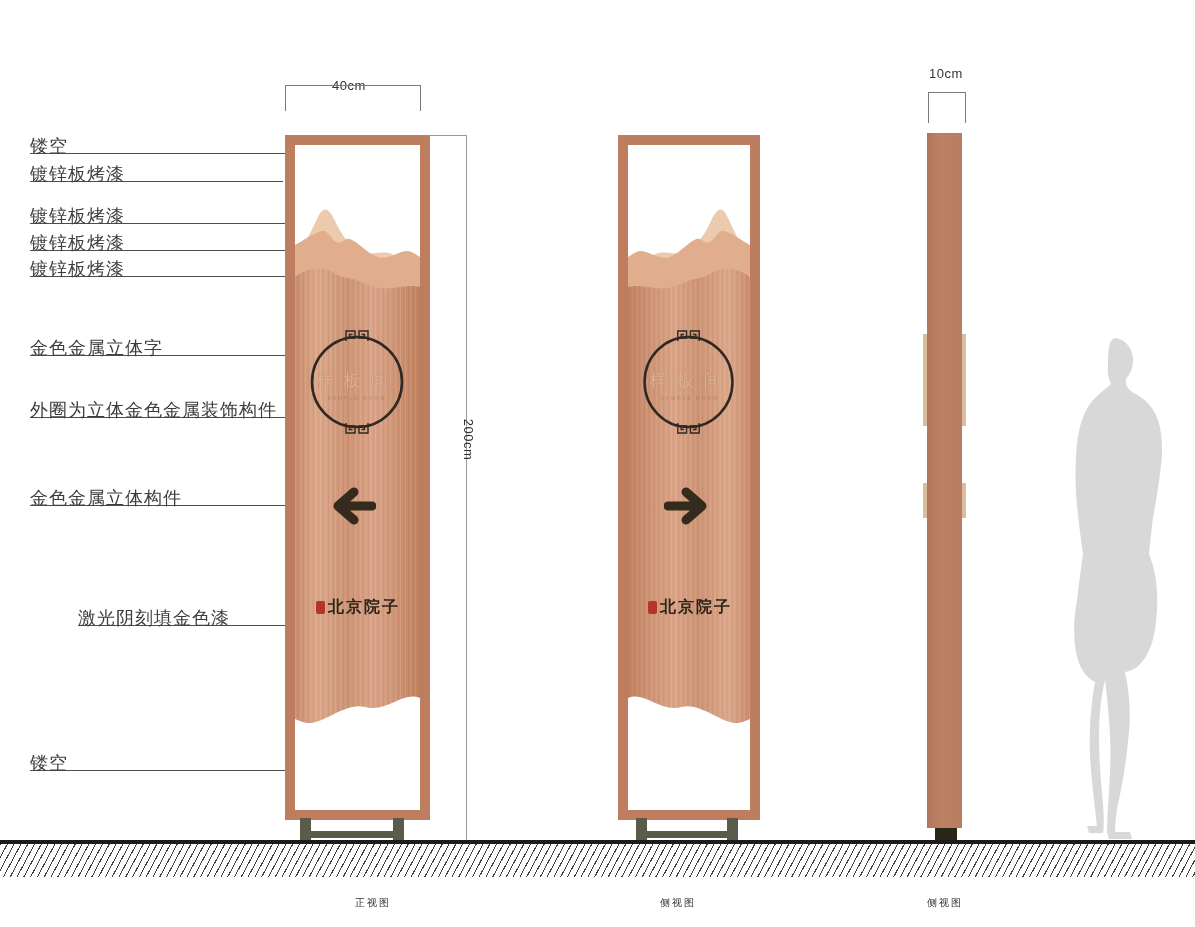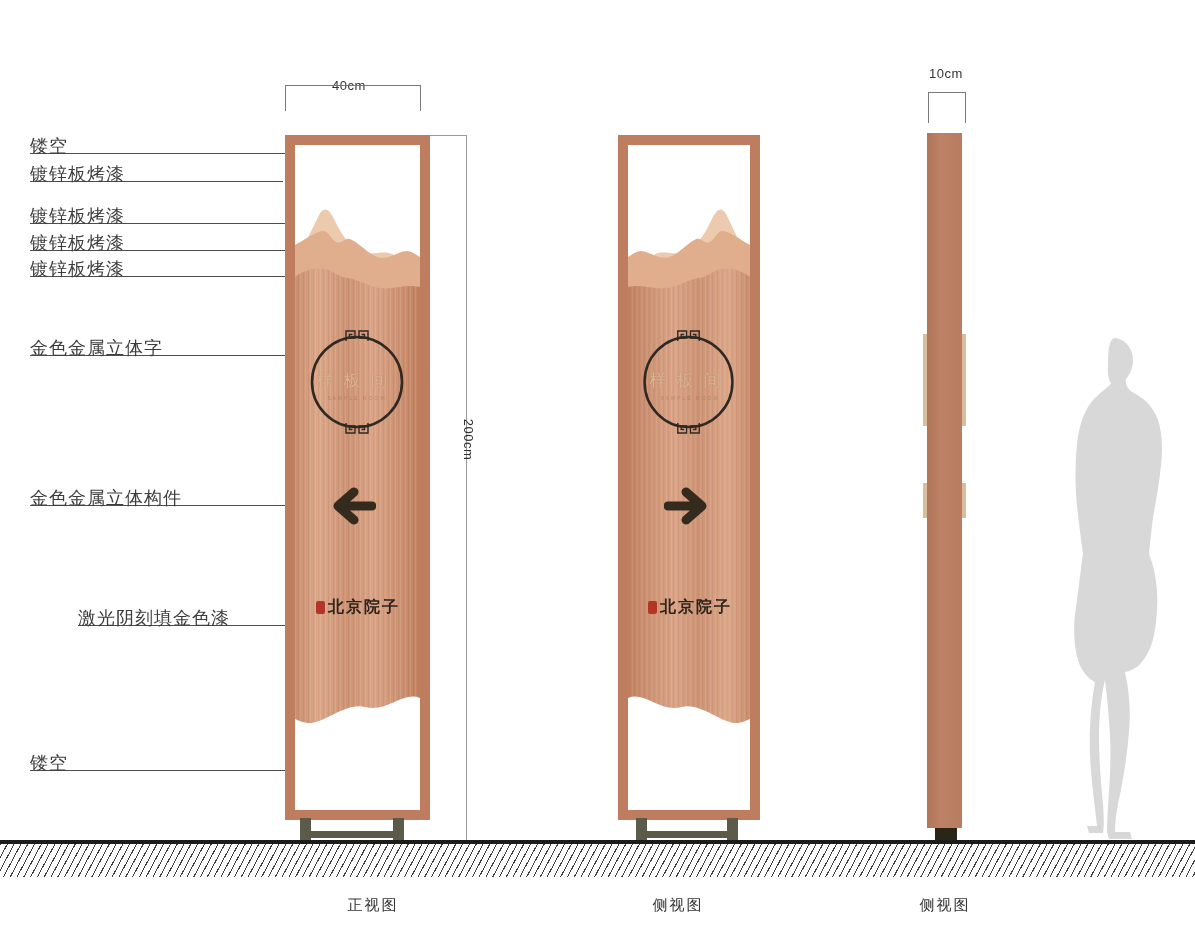--- a/index.html
+++ b/index.html
@@ -49,34 +49,35 @@
   .profile-column{position:absolute;left:927px;top:133px;width:35px;height:695px;
     background:linear-gradient(90deg,#b0755a,#bd8166 40%,#b87c61);}
   .profile-foot{position:absolute;left:935px;top:828px;width:22px;height:14px;background:#2b2517;}
   
   .ground-line{position:absolute;left:0;top:840px;width:1195px;height:4px;background:#1c1c1c;}
   .ground-hatch{
     position:absolute;left:0;top:844px;width:1195px;height:33px;
     background:repeating-linear-gradient(118deg,#3f3f3f 0 1px,transparent 1px 6px);
   }
   
-  .view-label{position:absolute;top:896px;width:70px;text-align:center;font-size:15px;color:#333;letter-spacing:2px;}
+  .view-label{position:absolute;top:896px;width:70px;text-align:center;font-size:10px;color:#333;letter-spacing:2px;}
   .silhouette{position:absolute;left:1033px;top:336px;}
 </style>
 </head>
 <body>
 
 <div id="canvas">
 
   <div class="callout" style="top:134px;width:275px;"><span>镂空</span></div>
   <div class="callout" style="top:162px;width:253px;"><span>镀锌板烤漆</span></div>
   <div class="callout" style="top:204px;width:292px;"><span>镀锌板烤漆</span></div>
   <div class="callout" style="top:231px;width:280px;"><span>镀锌板烤漆</span></div>
   <div class="callout" style="top:257px;width:258px;"><span>镀锌板烤漆</span></div>
   <div class="callout" style="top:336px;width:300px;"><span>金色金属立体字</span></div>
+  <div class="callout" style="top:398px;width:285px;"><span>外圈为立体金色金属装饰构件</span></div>
   <div class="callout" style="top:486px;width:300px;"><span>金色金属立体构件</span></div>
   <div class="callout" style="top:606px;width:260px;margin-left:48px;"><span>激光阴刻填金色漆</span></div>
   <div class="callout" style="top:751px;width:268px;"><span>镂空</span></div>
 
   <div class="dim-text" style="left:332px;top:58px;margin-top:20px;">40cm</div>
   <div class="dim-bracket-down" style="left:285px;top:85px;width:134px;height:25px;"></div>
 
   <div class="dim-hline" style="left:430px;top:135px;width:36px;"></div>
   <div class="dim-vline" style="left:466px;top:135px;height:705px;"></div>
   <div class="dim-text" style="left:448px;top:432px;transform:rotate(90deg);">200cm</div>

